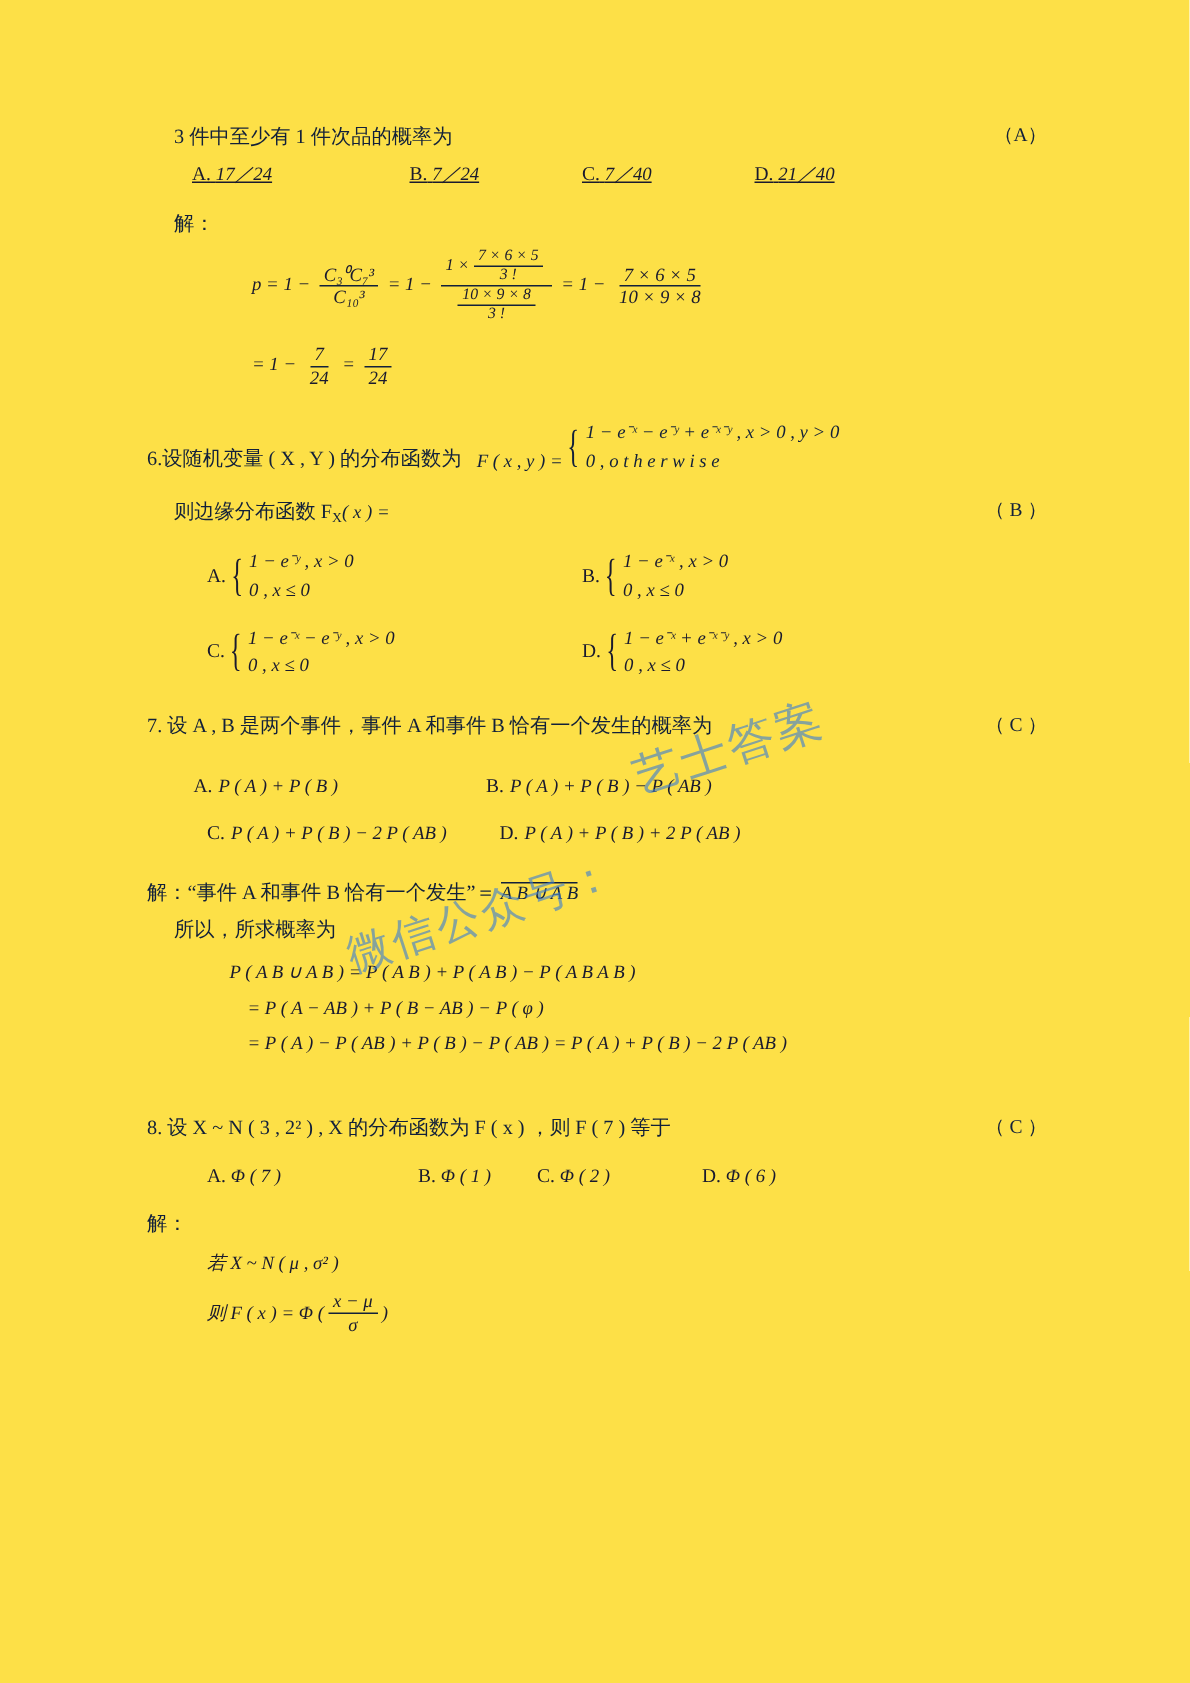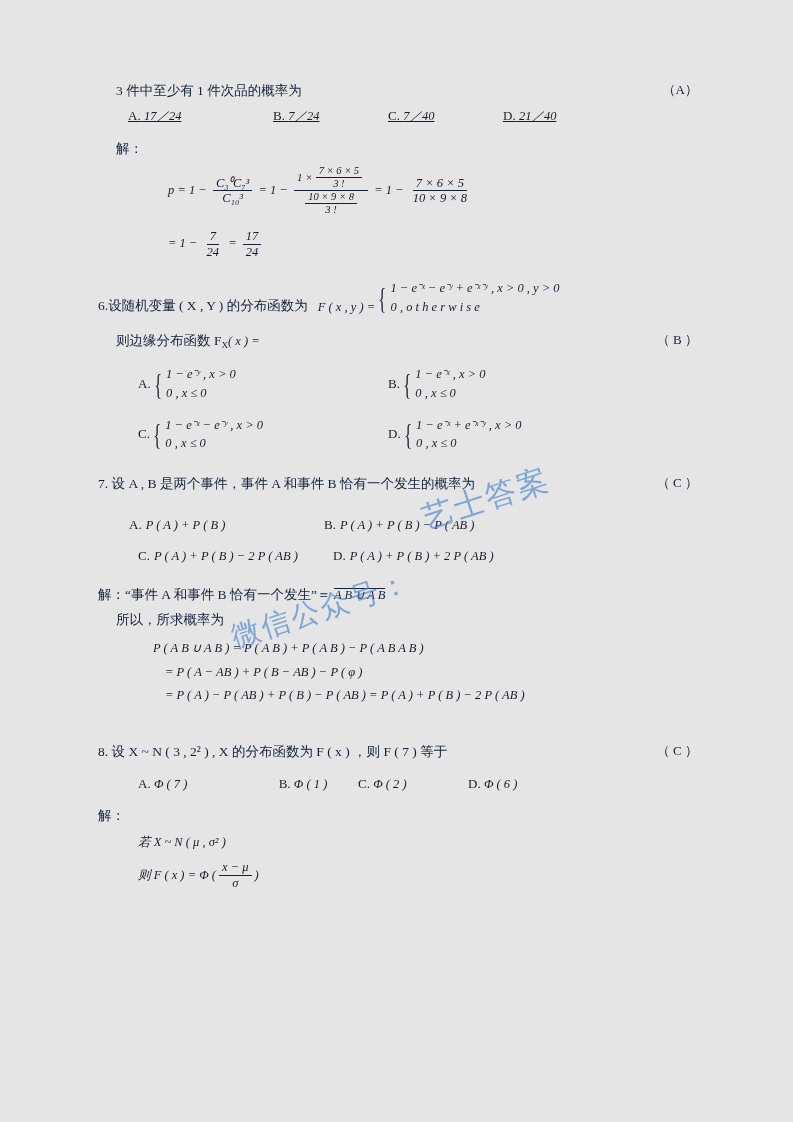--- a/index.html
+++ b/index.html
@@ -8,21 +8,21 @@
     background: #ffffff;
   }
   body {
     font-family: "Liberation Serif", serif;
     color: #1a1a2e;
   }
   .page {
     position: relative;
     width: 793px;
     height: 1122px;
-    background: #e5e5e5;
+    background: #fde047;
     overflow: hidden;
   }
   .content {
     position: absolute;
     left: 98px;
     top: 80px;
     width: 600px;
   }
   .line {
     position: relative;

